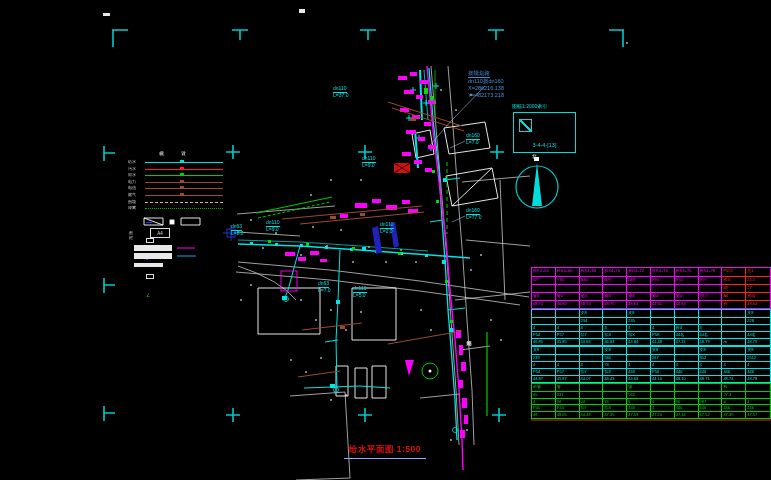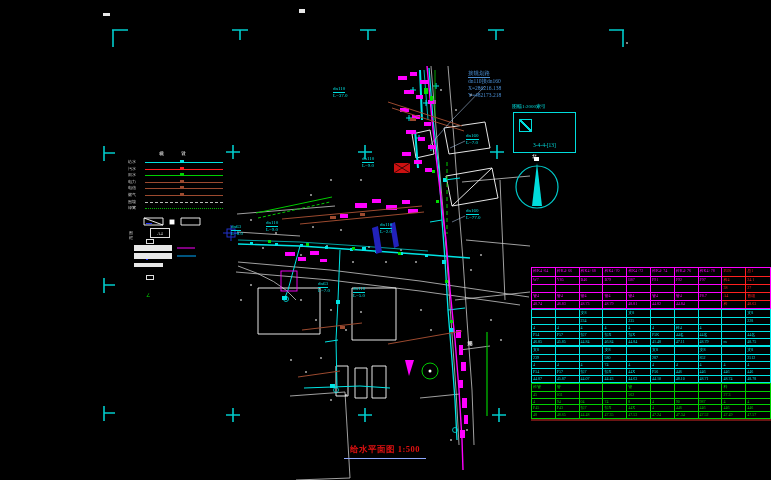--- a/index.html
+++ b/index.html
@@ -1,17 +1,17 @@
 <!DOCTYPE html>
 <html><head>
 <meta charset="utf-8">
 <style>
   html,body{margin:0;padding:0;background:#000;}
   #canvas{position:relative;width:771px;height:480px;background:#000;overflow:hidden;
-          font-family:Liberation Serif, serif;}
+          font-family:Liberation Sans, sans-serif;}
   #canvas *{box-sizing:border-box;}
   svg{position:absolute;left:0;top:0;}
   .abs{position:absolute;}
   
   .ann{position:absolute;left:468px;top:70px;color:#4a8fd4;font-size:5.5px;line-height:7px;white-space:nowrap;}
   .ann .u{border-bottom:1px solid #4a8fd4;display:inline-block;}
   
   .idx-label{position:absolute;left:512px;top:103px;color:#00dddd;font-size:5px;white-space:nowrap;}
   .idx-box{position:absolute;left:513px;top:112px;width:63px;height:41px;border:1px solid #00dddd;}
   .idx-sq{position:absolute;left:5px;top:6px;width:13px;height:13px;border:1px solid #00dddd;

